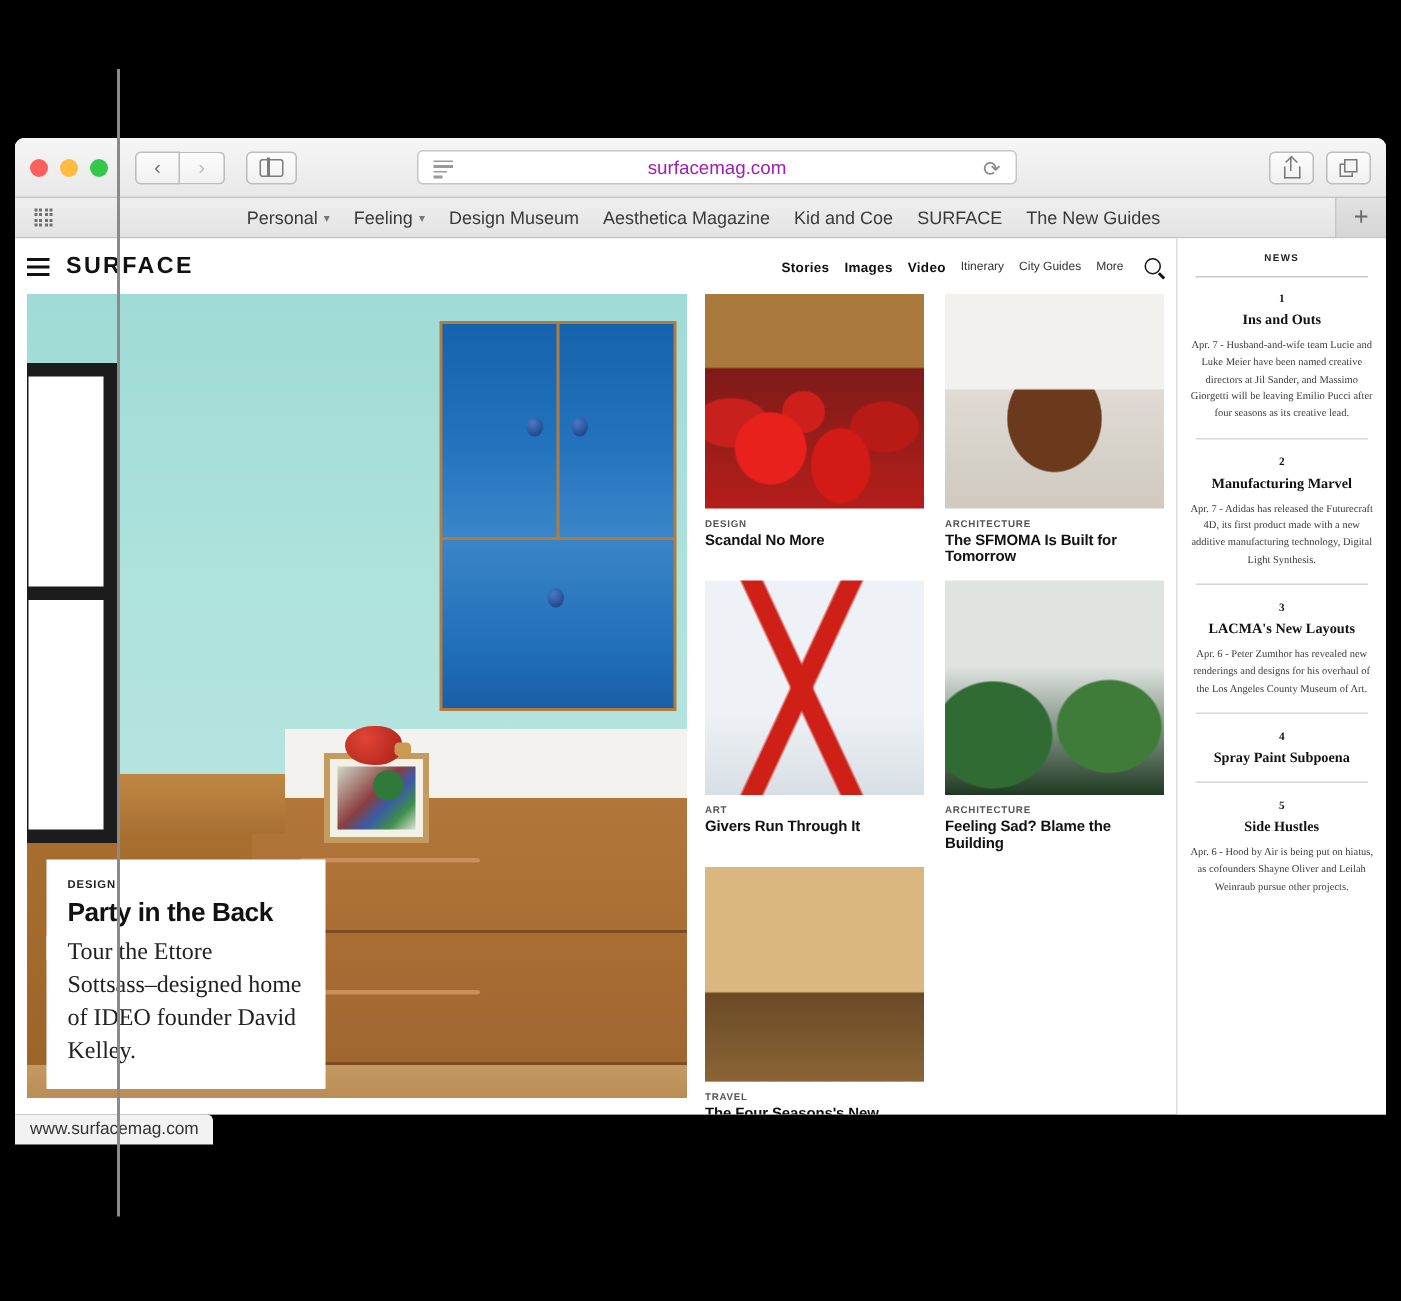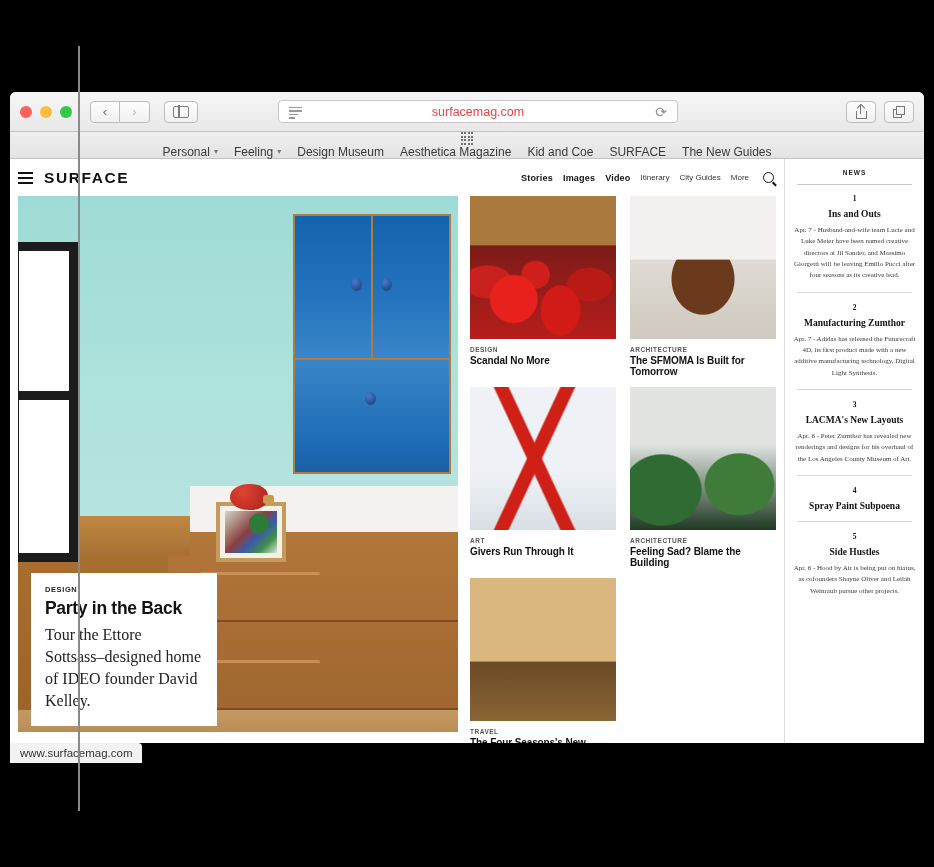--- a/index.html
+++ b/index.html
@@ -71,21 +71,21 @@
 
   .urlbar {
     position: absolute;
     left: 268px; width: 400px; height: 23px;
     background: #fff;
     border: 1px solid #c6c6c6;
     border-radius: 4px;
     display: flex; align-items: center;
     justify-content: center;
   }
-  .urlbar .url-text { font-size: 12.5px; color: #ef4444; }
+  .urlbar .url-text { font-size: 12.5px; color: #a21caf; }
   .reader-ico {
     position: absolute; left: 10px; top: 6px;
     width: 13px; height: 11px;
   }
   .reader-ico i {
     display: block; height: 1.4px; background: #9a9a9a; margin-bottom: 2px;
   }
   .reader-ico i:nth-child(1) { width: 13px; }
   .reader-ico i:nth-child(2) { width: 13px; }
   .reader-ico i:nth-child(3) { width: 9px; }
@@ -124,21 +124,20 @@
   .tabs-ico span:nth-child(1) { left: 0; top: 3px; background: #f4f4f4; }
   .tabs-ico span:nth-child(2) { left: 3px; top: 0; background: #f4f4f4; }
 
   
   .bookmarks {
     height: 27px;
     background: linear-gradient(#efefef, #e3e3e3);
     border-bottom: 1px solid #c3c3c3;
     display: flex; align-items: center;
     position: relative;
-    flex-direction: column;
   }
   .bm-grid {
     width: 38px; display: flex; align-items: center; justify-content: center;
   }
   .grid-ico { display: grid; grid-template-columns: repeat(4, 2px); gap: 1.6px; }
   .grid-ico i { width: 2px; height: 2px; background: #707070; display: block; }
   .bm-items {
     flex: 1; display: flex; align-items: center; justify-content: center; gap: 16px;
   }
   .bm { font-size: 12px; color: #3a3a3a; white-space: nowrap; display: flex; align-items: center; gap: 4px; }
@@ -590,21 +589,21 @@
 
       <div>
         <div class="news-num">1</div>
         <div class="news-title">Ins and Outs</div>
         <div class="news-body">Apr. 7 - Husband-and-wife team Lucie and Luke Meier have been named creative directors at Jil Sander, and Massimo Giorgetti will be leaving Emilio Pucci after four seasons as its creative lead.</div>
       </div>
       <div class="news-sep"></div>
 
       <div>
         <div class="news-num">2</div>
-        <div class="news-title">Manufacturing Zumthor</div>
+        <div class="news-title">Manufacturing Marvel</div>
         <div class="news-body">Apr. 7 - Adidas has released the Futurecraft 4D, its first product made with a new additive manufacturing technology, Digital Light Synthesis.</div>
       </div>
       <div class="news-sep"></div>
 
       <div>
         <div class="news-num">3</div>
         <div class="news-title">LACMA's New Layouts</div>
         <div class="news-body">Apr. 6 - Peter Zumthor has revealed new renderings and designs for his overhaul of the Los Angeles County Museum of Art.</div>
       </div>
       <div class="news-sep"></div>

